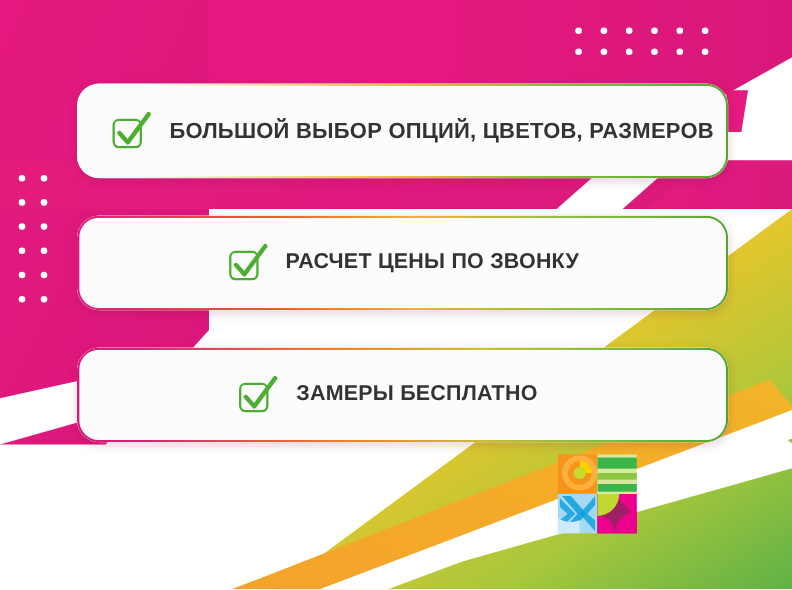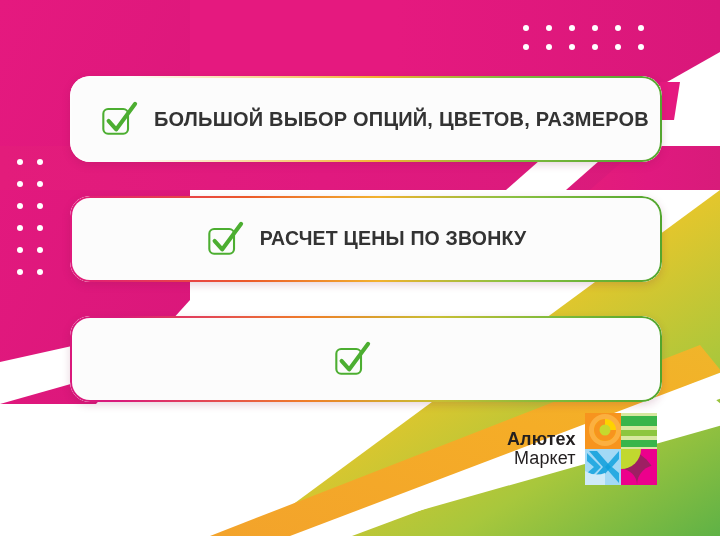--- a/index.html
+++ b/index.html
@@ -250,28 +250,25 @@
       <span class="card-text">РАСЧЕТ ЦЕНЫ ПО ЗВОНКУ</span>
     </div>
   </div>
 
   <div class="card card-3">
     <div class="inner">
       <svg class="check-icon" viewBox="0 0 40 40" xmlns="http://www.w3.org/2000/svg">
         <rect x="3.5" y="9.5" width="26" height="26" rx="5" ry="5" fill="none" stroke="#4cae31" stroke-width="2.2"></rect>
         <path d="M9 22 L17 31 L37 4" fill="none" stroke="#4cae31" stroke-width="4.2" stroke-linecap="round" stroke-linejoin="round"></path>
       </svg>
+      <span class="card-text">ЗАМЕРЫ БЕСПЛАТНО</span>
     </div>
   </div>
 
   <div id="logo-block">
-    <div id="logo-words">
-      <span id="logo-word-top">Алютех</span>
-      <span id="logo-word-bottom">Маркет</span>
-    </div>
     <svg id="logo-mark" viewBox="0 0 72 72" xmlns="http://www.w3.org/2000/svg">
       <defs>
         <clipPath id="q1">
             <rect x="0" y="0" width="36" height="36"></rect>
           </clipPath>
         <clipPath id="q2">
             <rect x="36" y="0" width="36" height="36"></rect>
           </clipPath>
         <clipPath id="q3">
             <rect x="0" y="36" width="36" height="36"></rect>

